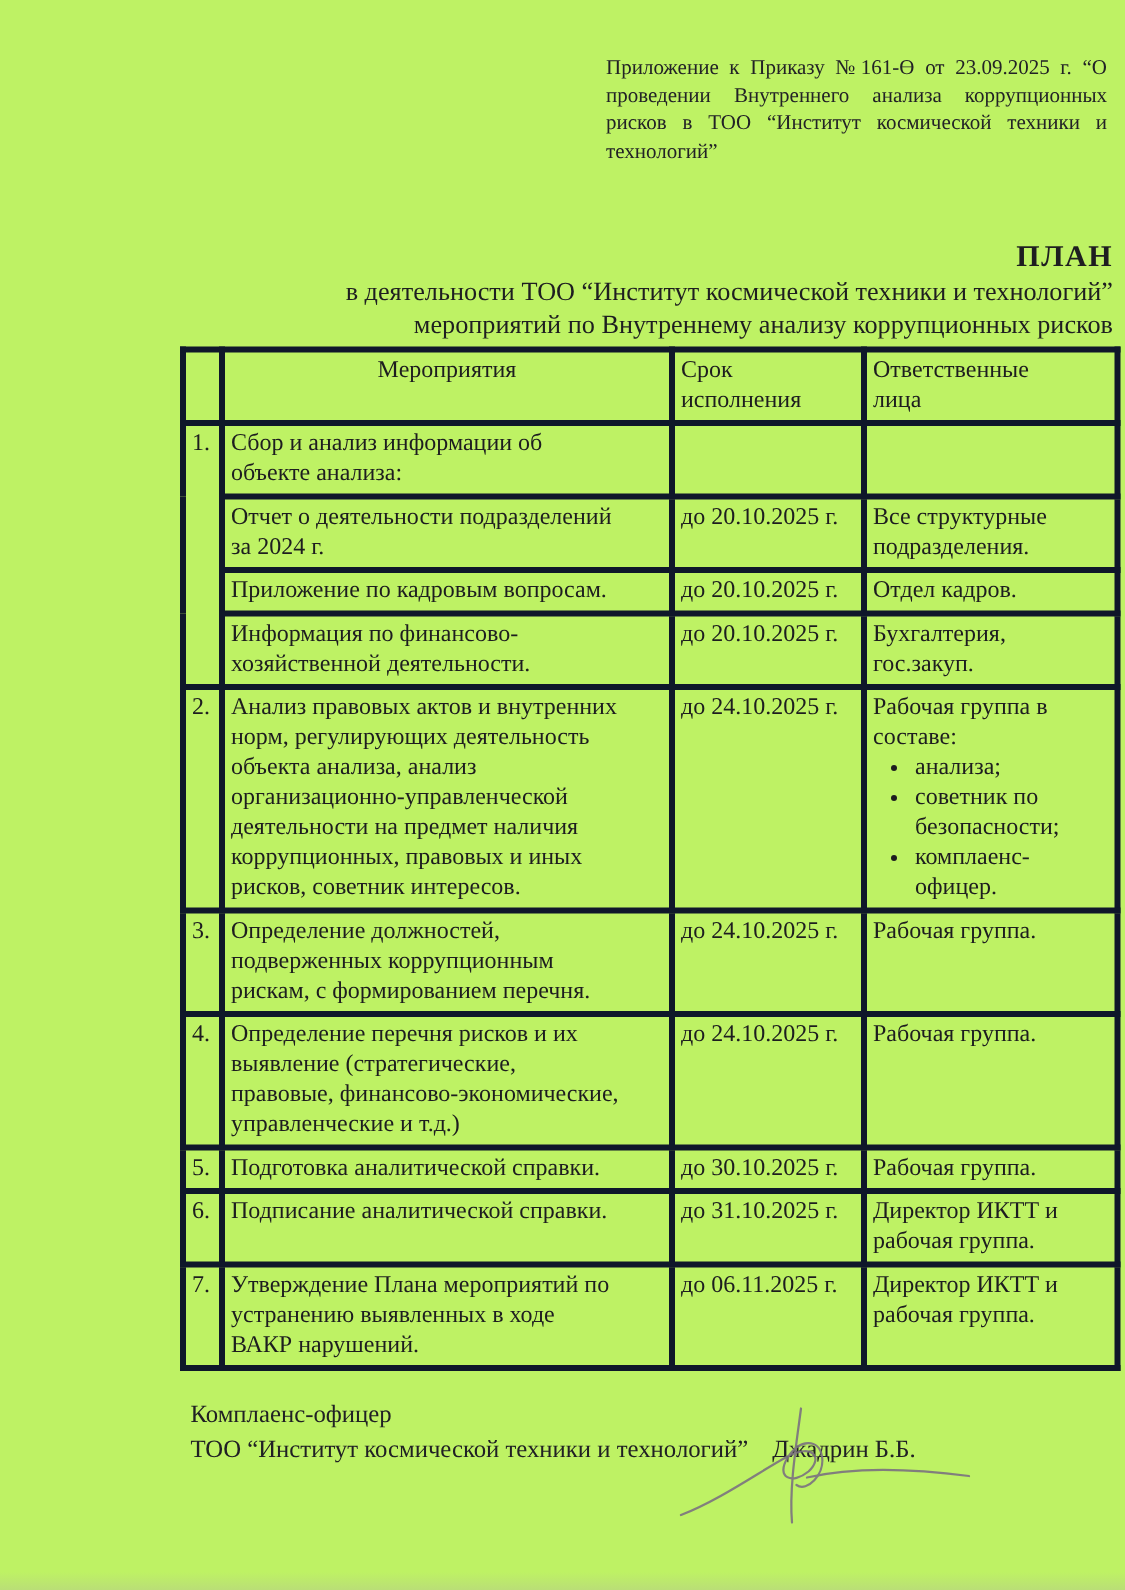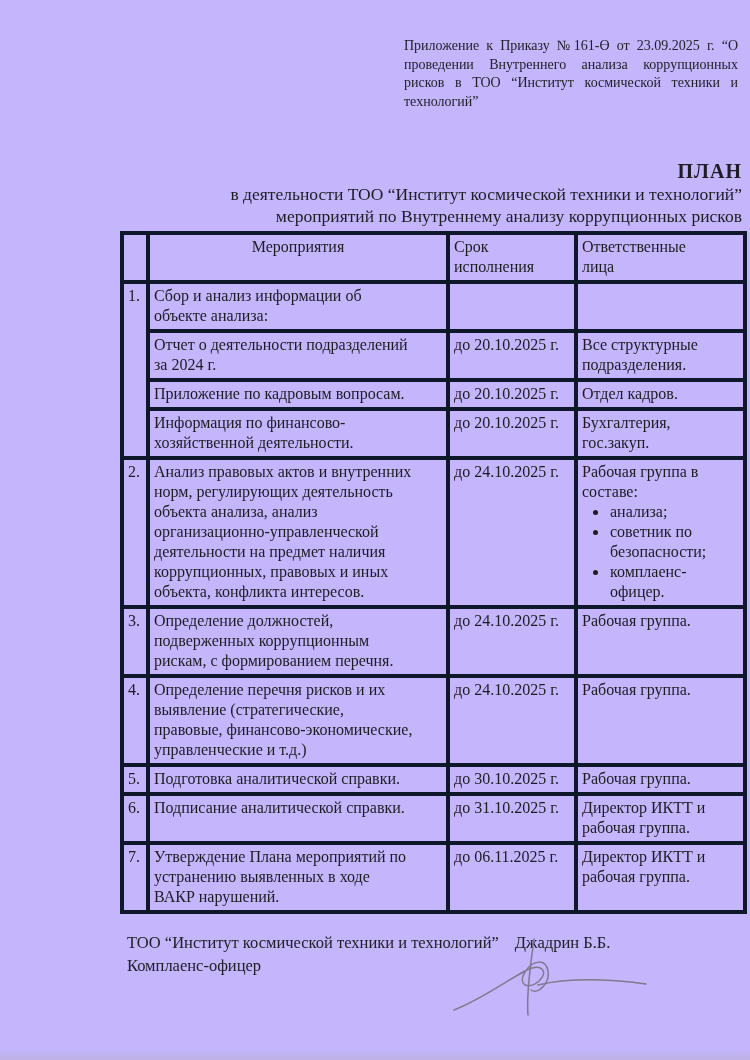--- a/index.html
+++ b/index.html
@@ -4,21 +4,21 @@
 <style>
   html, body { margin: 0; padding: 0; }
   body {
     width: 750px; height: 1060px;
     background: #e8e8e6;
     font-family: "Liberation Serif", "DejaVu Serif", serif;
   }
   .page {
     position: relative;
     width: 750px; height: 1060px;
-    background: #c4b5fd;
+    background: #bef264;
     color: #1e1e20;
     overflow: hidden;
   }
 
   
   .annotation {
     position: absolute;
     left: 404px; top: 37px; width: 334px;
     font-size: 14px; line-height: 18.5px;
     text-align: justify;
@@ -154,21 +154,21 @@
       </tr>
 
       <tr>
         <td class="num-cell">2.</td>
         <td class="pre">Анализ правовых актов и внутренних
 норм, регулирующих деятельность
 объекта анализа, анализ
 организационно-управленческой
 деятельности на предмет наличия
 коррупционных, правовых и иных
-объекта, конфликта интересов.</td>
+рисков, советник интересов.</td>
         <td class="nowrap">до 24.10.2025 г.</td>
         <td>
           <div class="pre">Рабочая группа в
 составе:</div>
           <ul>
             <li class="pre">анализа;</li>
             <li class="pre">советник по
 безопасности;</li>
             <li class="pre">комплаенс-
 офицер.</li>
@@ -216,22 +216,22 @@
 устранению выявленных в ходе
 ВАКР нарушений.</td>
         <td class="nowrap">до 06.11.2025 г.</td>
         <td class="pre">Директор ИКТТ и
 рабочая группа.</td>
       </tr>
     </tbody>
   </table>
 
   <div class="footer">
+    <div>Комплаенс-офицер</div>
     <div><span>ТОО “Институт космической техники и технологий”</span><span class="spacer"></span><span>Джадрин Б.Б.</span></div>
-    <div>Комплаенс-офицер</div>
   </div>
 
   <svg class="signature" viewBox="0 0 205 92" xmlns="http://www.w3.org/2000/svg">
     <g fill="none" stroke="#7b7280" stroke-width="1.5" stroke-linecap="round" opacity="0.9">
       <path d="M6,80 C32,70 60,50 77,41 C94,32 101,42 91,51 C80,60 69,55 77,42 C85,29 98,29 100,41 C102,53 90,65 83,60"></path>
       <path d="M86,9 C83,32 78,62 80,85"></path>
       <path d="M90,55 C120,48 160,49 198,54"></path>
     </g>
   </svg>
 

